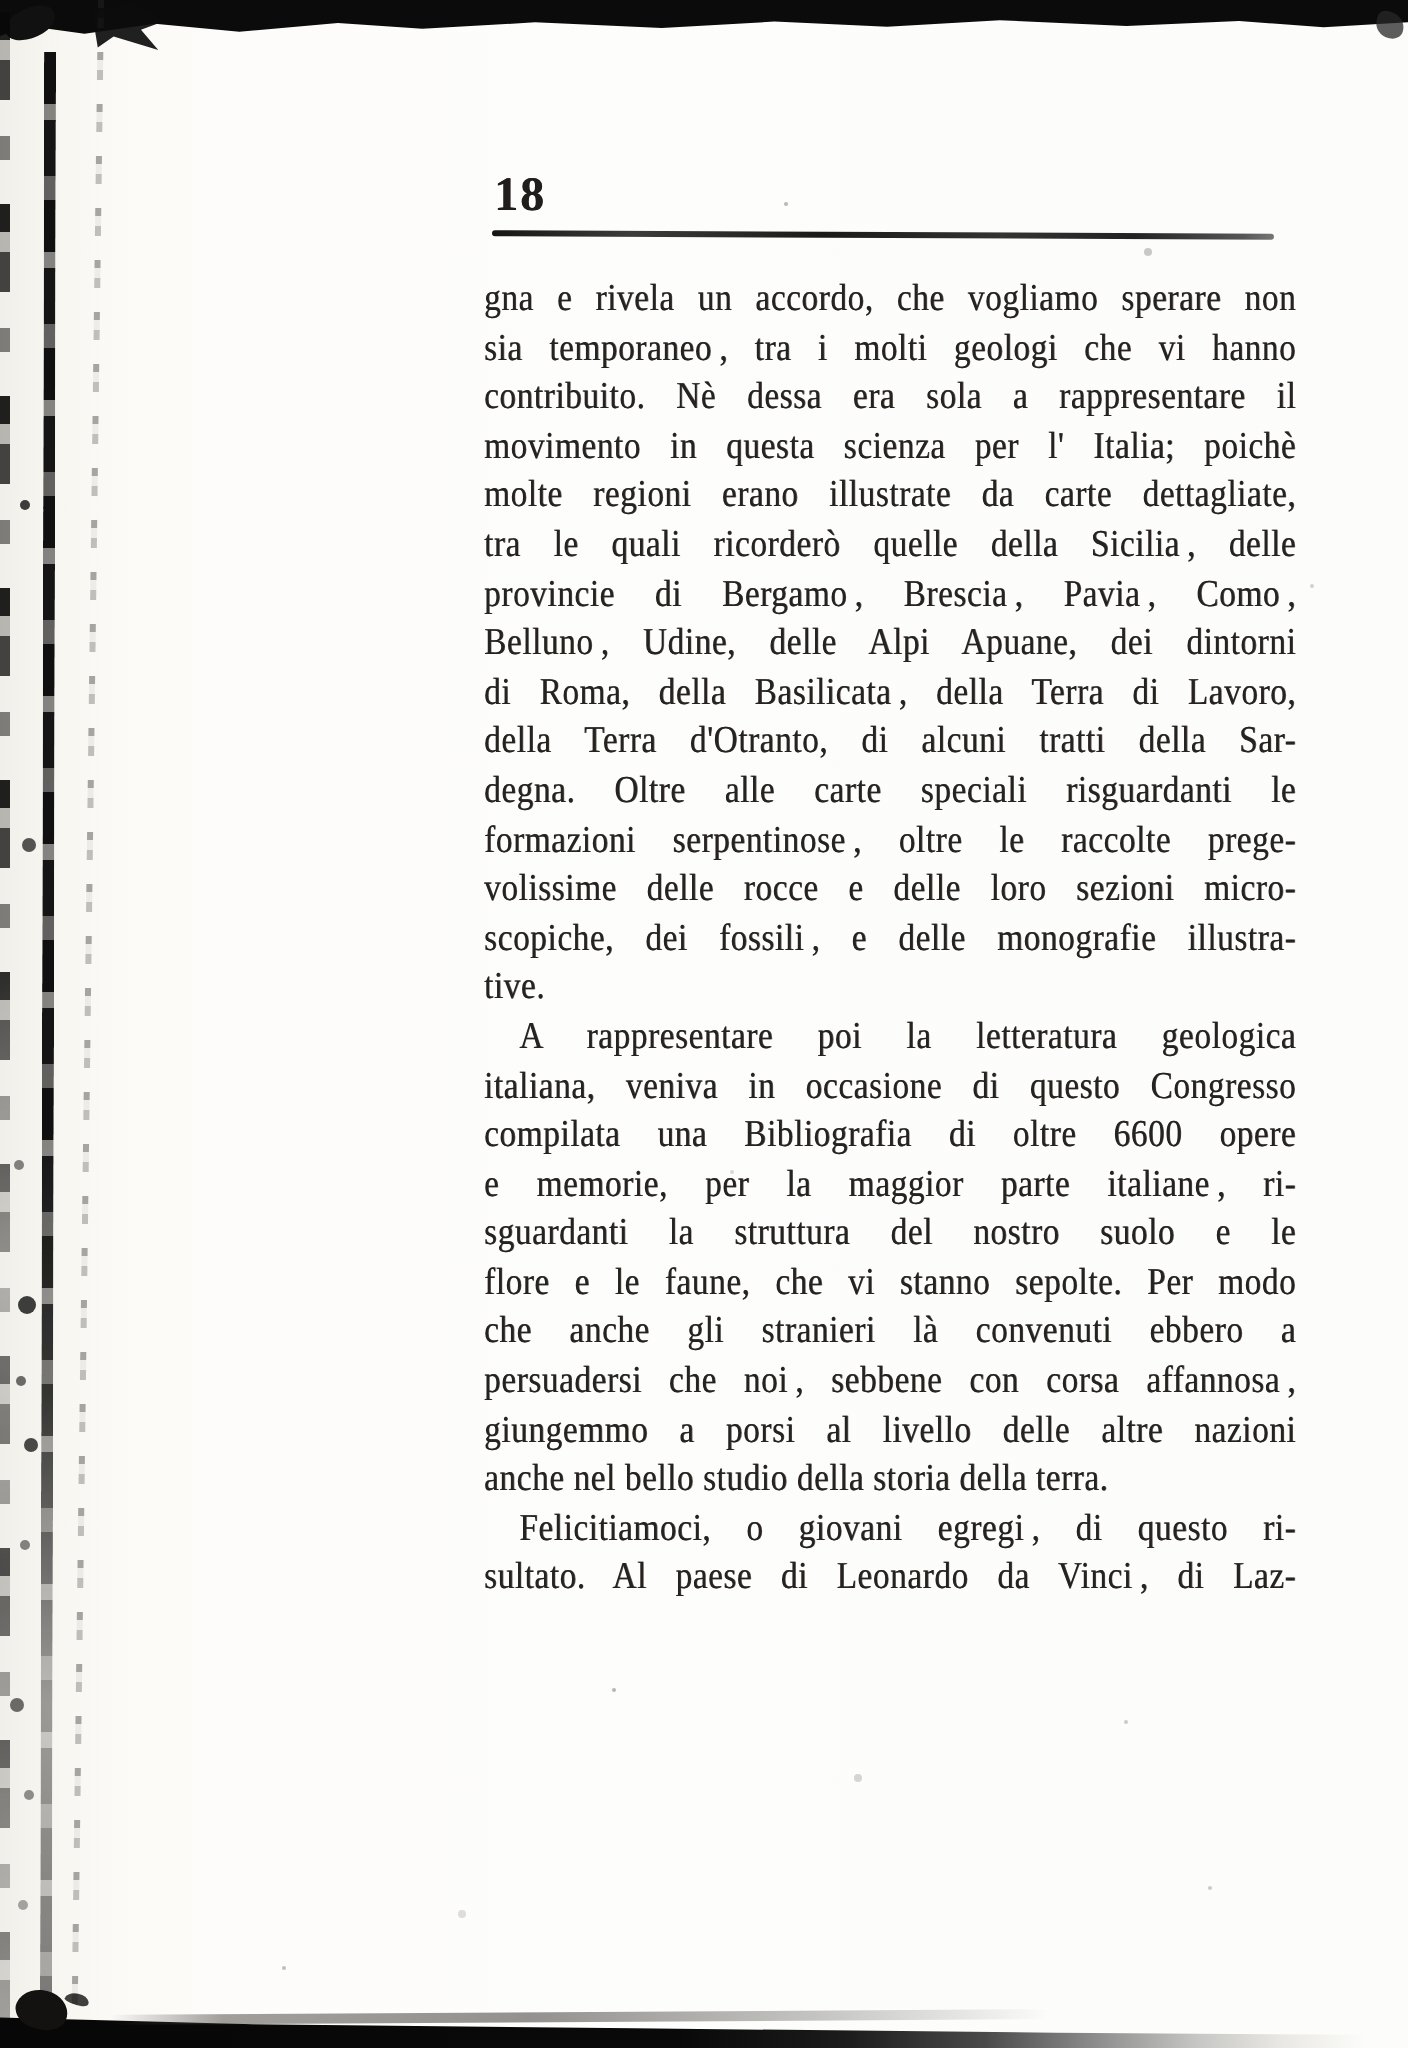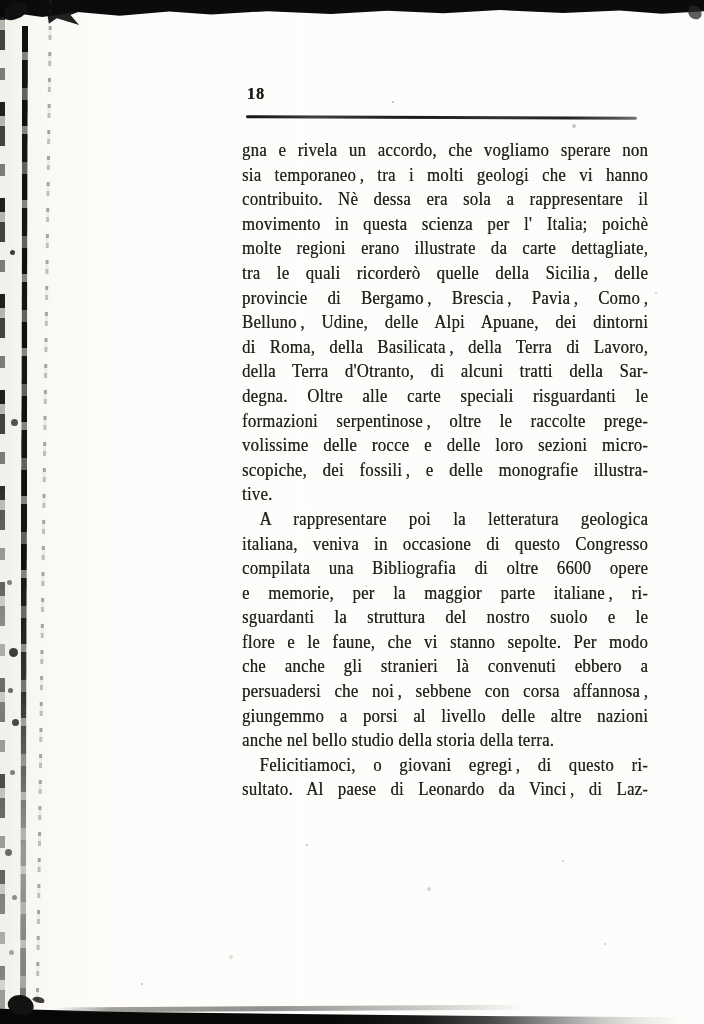--- a/index.html
+++ b/index.html
@@ -100,21 +100,21 @@
       392px 101px 0 rgba(60,55,50,.35), 573px 125px 0 1px rgba(70,65,60,.28),
       306px 844px 0 rgba(80,75,70,.4), 562px 860px 0 rgba(90,85,80,.3),
       428px 888px 0 1px rgba(100,95,90,.25), 604px 943px 0 rgba(90,85,80,.3),
       141px 983px 0 rgba(80,75,70,.35), 230px 956px 0 1px rgba(100,95,90,.2),
       655px 292px 0 rgba(90,85,80,.25), 365px 585px 0 rgba(90,85,80,.22);
   }
 
   
   .page-number {
     position: absolute; left: 247px; top: 85px;
-    font-size: 16px; font-weight: bold; letter-spacing: 1px;
+    font-size: 24px; font-weight: bold; letter-spacing: 1px;
     color: #201d1b; text-shadow: 0.3px 0 0 #201d1b;
   }
   .header-rule {
     position: absolute; left: 246px; top: 116px; width: 391px; height: 2.6px;
     background: linear-gradient(90deg, #151515, #3d3d3d 18%, #1a1a1a 42%, #333 65%, #222 82%, #555 96%, #777);
     transform: rotate(0.25deg); border-radius: 2px;
   }
 
   .text-block {
     position: absolute; left: 242px; top: 138px; width: 462px;

